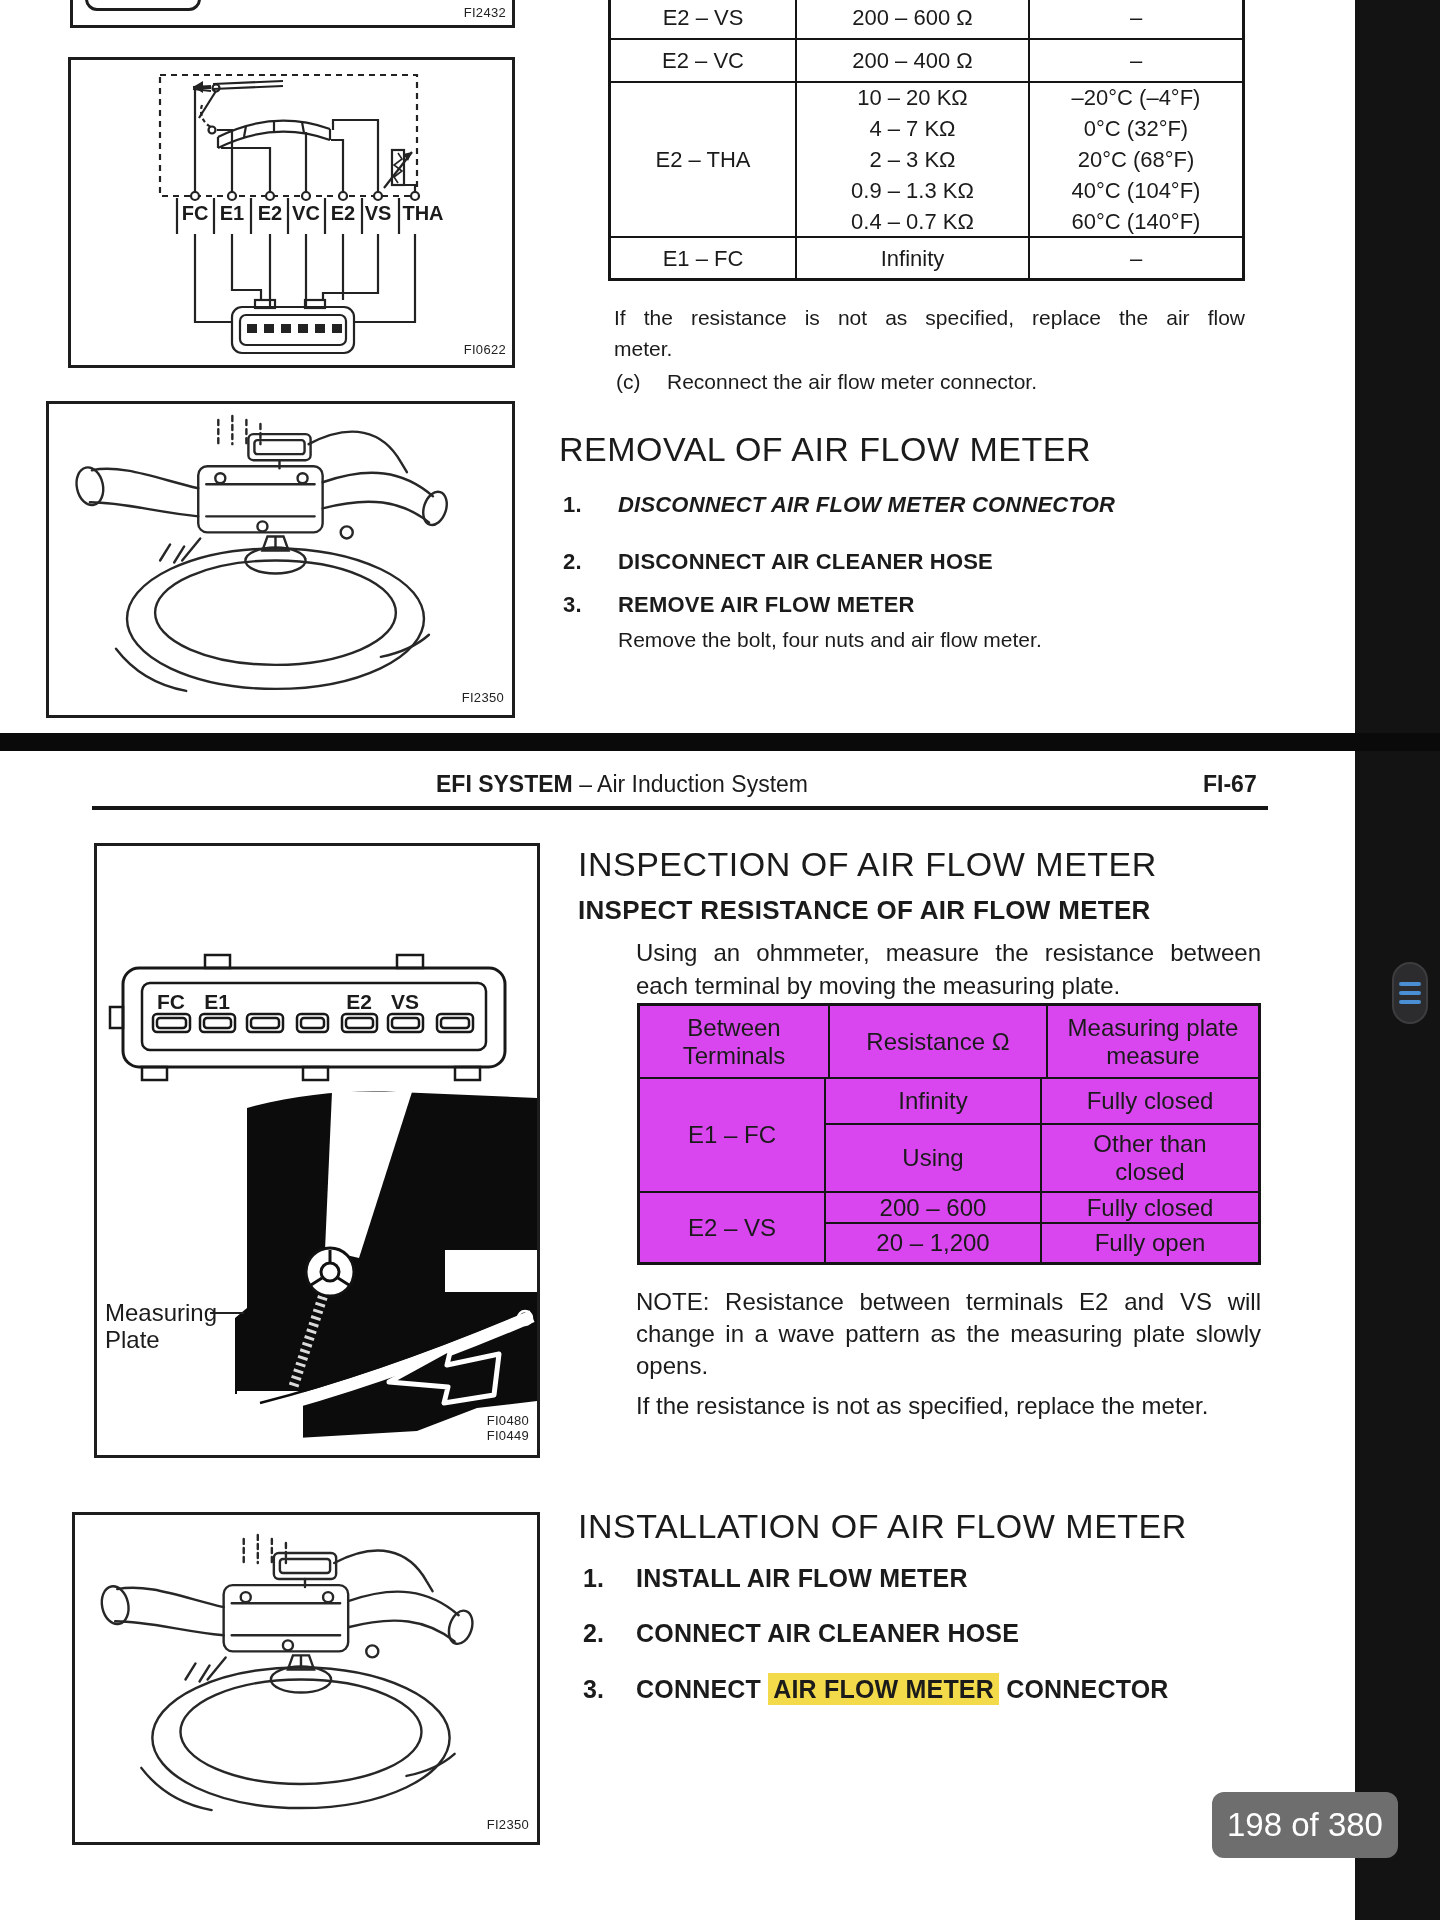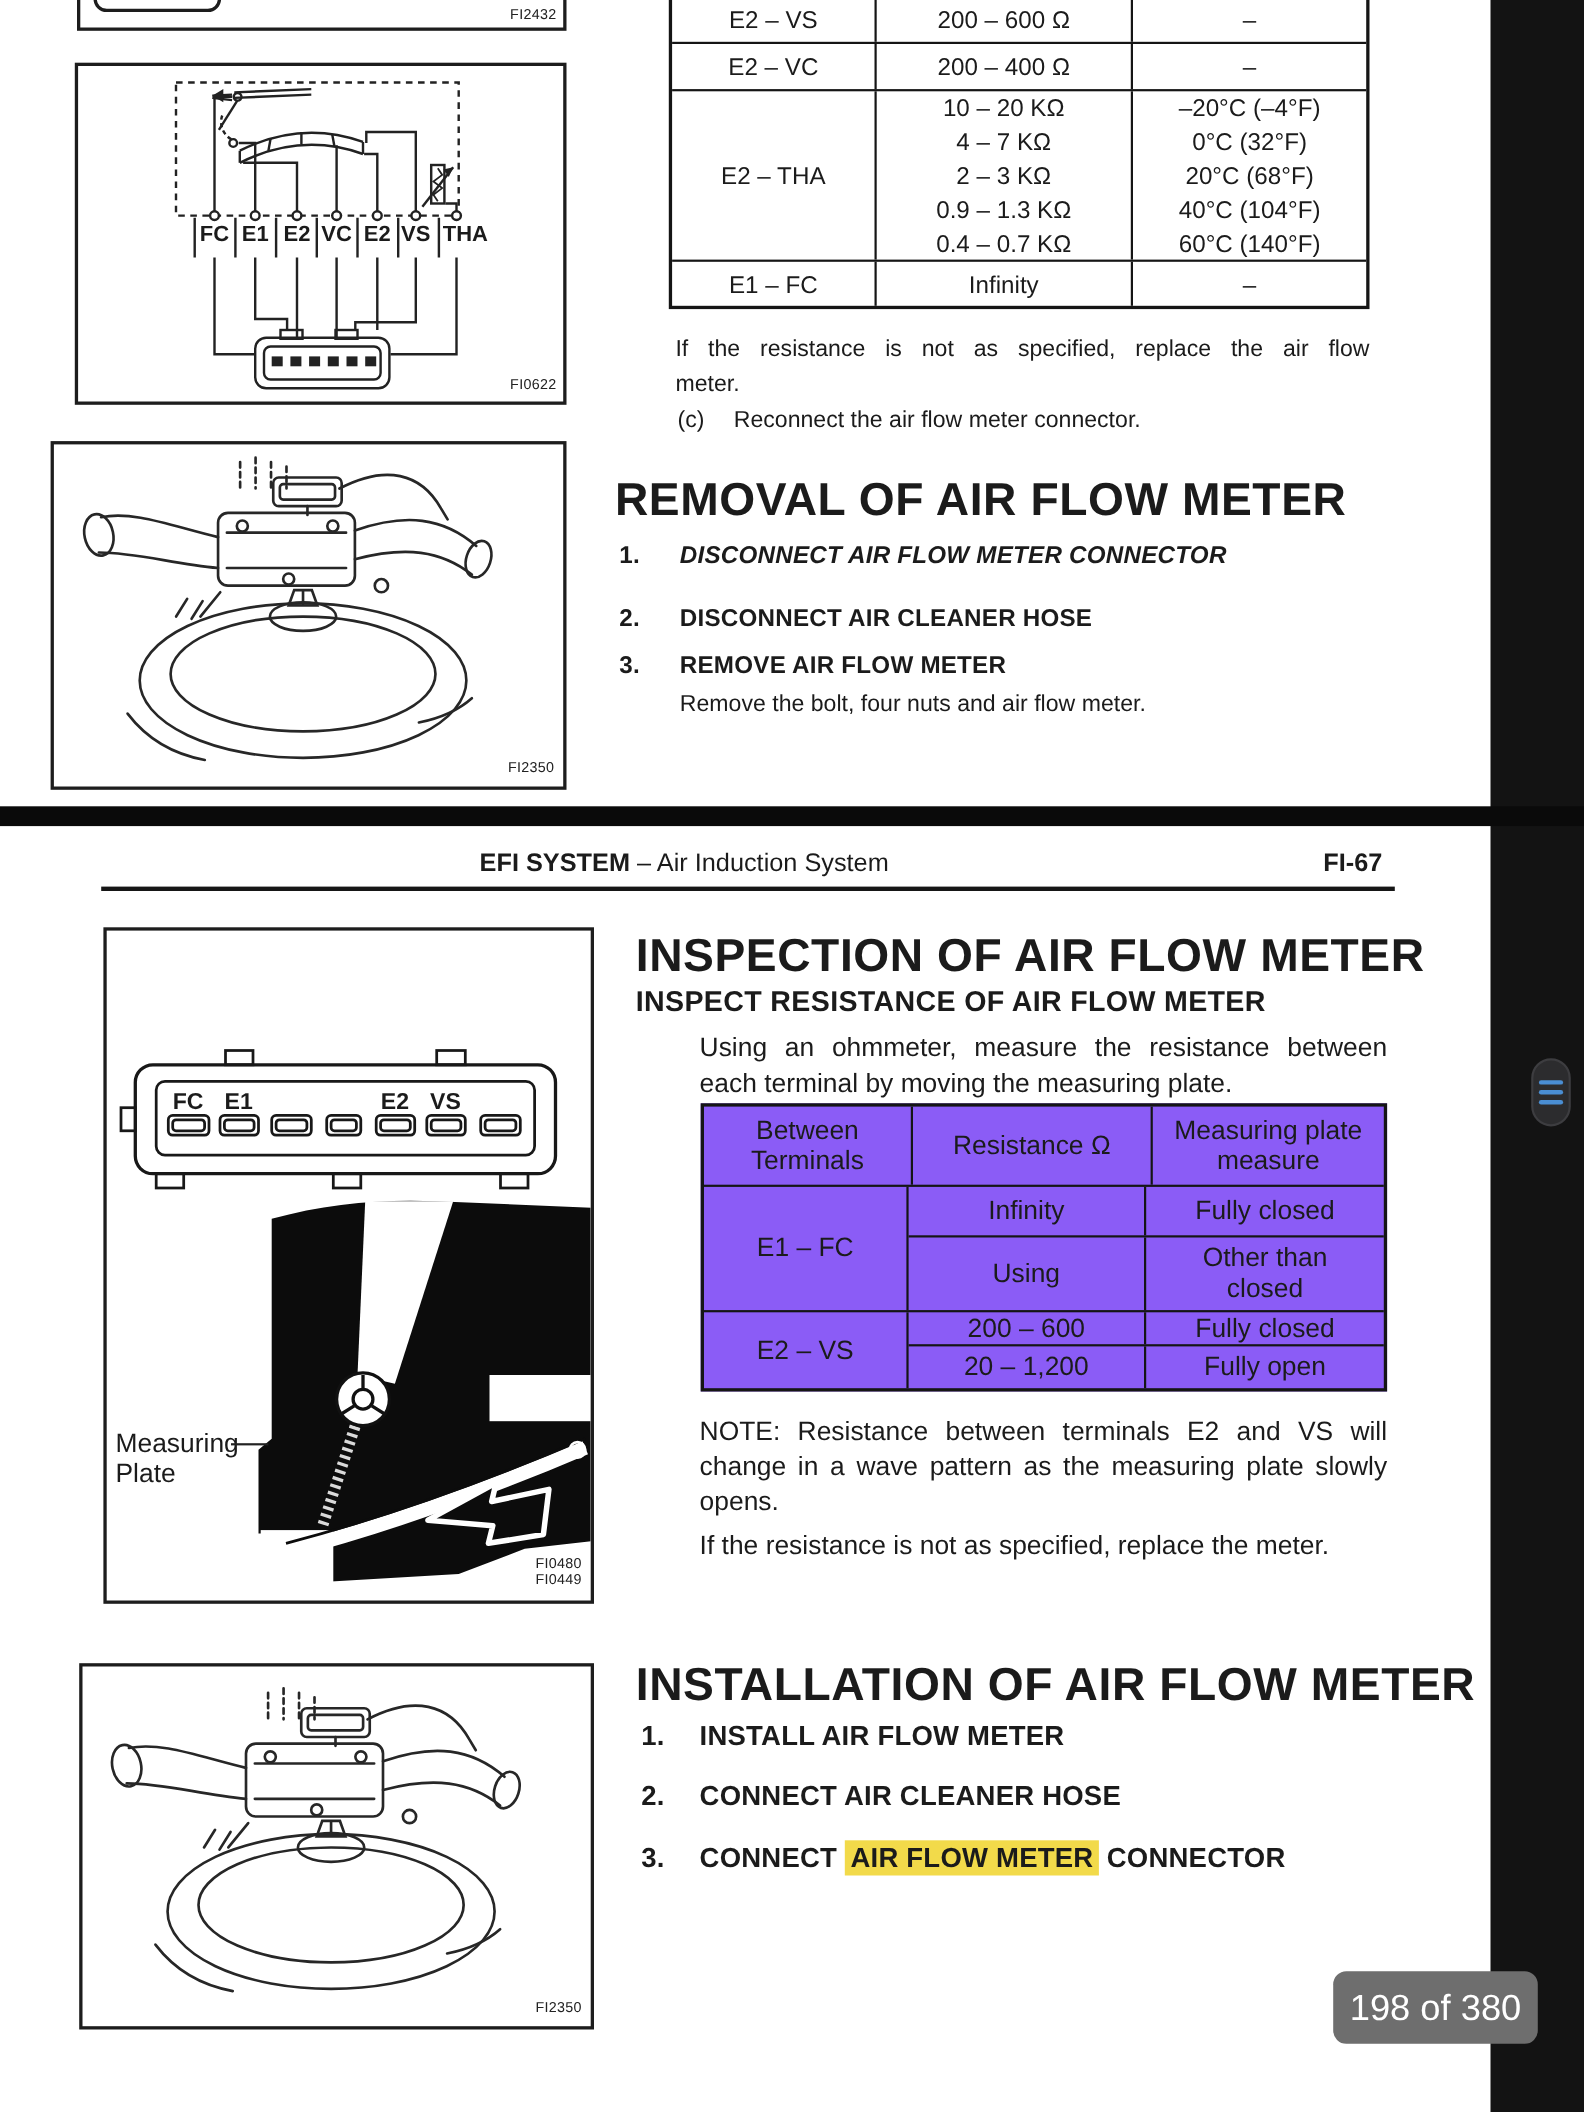--- a/index.html
+++ b/index.html
@@ -14,39 +14,39 @@
              display:flex;align-items:center;justify-content:center;cursor:pointer;}
   .hamburger{display:flex;flex-direction:column;gap:5px;}
   .hamburger i{display:block;width:22px;height:4px;border-radius:2px;background:#4a8ed3;}
   .page-badge{position:absolute;left:1212px;top:1792px;width:186px;height:66px;border-radius:12px;
               background:#6e6e6e;color:#fff;font-size:33px;display:flex;align-items:center;
               justify-content:center;z-index:5;}
   
   .figbox{position:absolute;border:3px solid #1d1d1d;background:#fff;box-sizing:border-box;overflow:hidden;}
   .code{position:absolute;font-size:13px;line-height:15px;color:#222;text-align:right;letter-spacing:.3px;}
   
-  .h1{position:absolute;font-weight:bold;font-size:42px;letter-spacing:.5px;white-space:nowrap;}
+  .h1{position:absolute;font-weight:normal;font-size:34px;letter-spacing:.5px;white-space:nowrap;}
   .h2{position:absolute;font-weight:bold;font-size:26px;letter-spacing:.3px;white-space:nowrap;}
   .b1{font-size:21px;line-height:31px;}
   .b2{font-size:24px;line-height:32px;}
   .jl{text-align:justify;text-align-last:justify;}
   .stepnum1,.steptxt1{position:absolute;font-weight:bold;font-size:22px;white-space:nowrap;letter-spacing:.2px;}
   .stepnum2,.steptxt2{position:absolute;font-weight:bold;font-size:25px;white-space:nowrap;letter-spacing:.2px;}
   .mark{background:#f2da4a;padding:2px 5px;}
   
   .t1{position:absolute;left:608px;top:-6px;width:637px;border:3px solid #151515;font-size:22px;box-sizing:border-box;background:#fff;}
   .t1 .row{display:flex;border-top:2px solid #151515;box-sizing:border-box;}
   .t1 .row:first-child{border-top:0;}
   .t1 .c{display:flex;flex-direction:column;align-items:center;justify-content:center;box-sizing:border-box;}
   .t1 .c1{width:184px;}
   .t1 .c2{width:233px;border-left:2px solid #151515;}
   .t1 .c3{flex:1;border-left:2px solid #151515;}
   .t1 .ln{line-height:31px;text-align:center;white-space:nowrap;}
   
-  .t2{position:absolute;left:637px;top:1003px;width:624px;border:3px solid #151515;font-size:24px;box-sizing:border-box;background:#8b5cf6;}
+  .t2{position:absolute;left:637px;top:1003px;width:624px;border:3px solid #151515;font-size:24px;box-sizing:border-box;background:#d946ef;}
   .t2 .hrow{display:flex;height:71px;box-sizing:border-box;}
   .t2 .drow{display:flex;border-top:2px solid #151515;box-sizing:border-box;}
   .t2 .cell{display:flex;flex-direction:column;align-items:center;justify-content:center;box-sizing:border-box;}
   .t2 .k1{width:188px;}
   .t2 .k2{width:218px;border-left:2px solid #151515;}
   .t2 .k3{flex:1;border-left:2px solid #151515;}
   .t2 .subs{display:flex;flex-direction:column;flex:1;}
   .t2 .sub{display:flex;border-top:2px solid #151515;box-sizing:border-box;}
   .t2 .sub:first-child{border-top:0;}
   .t2 .ln{line-height:28px;text-align:center;white-space:nowrap;}

